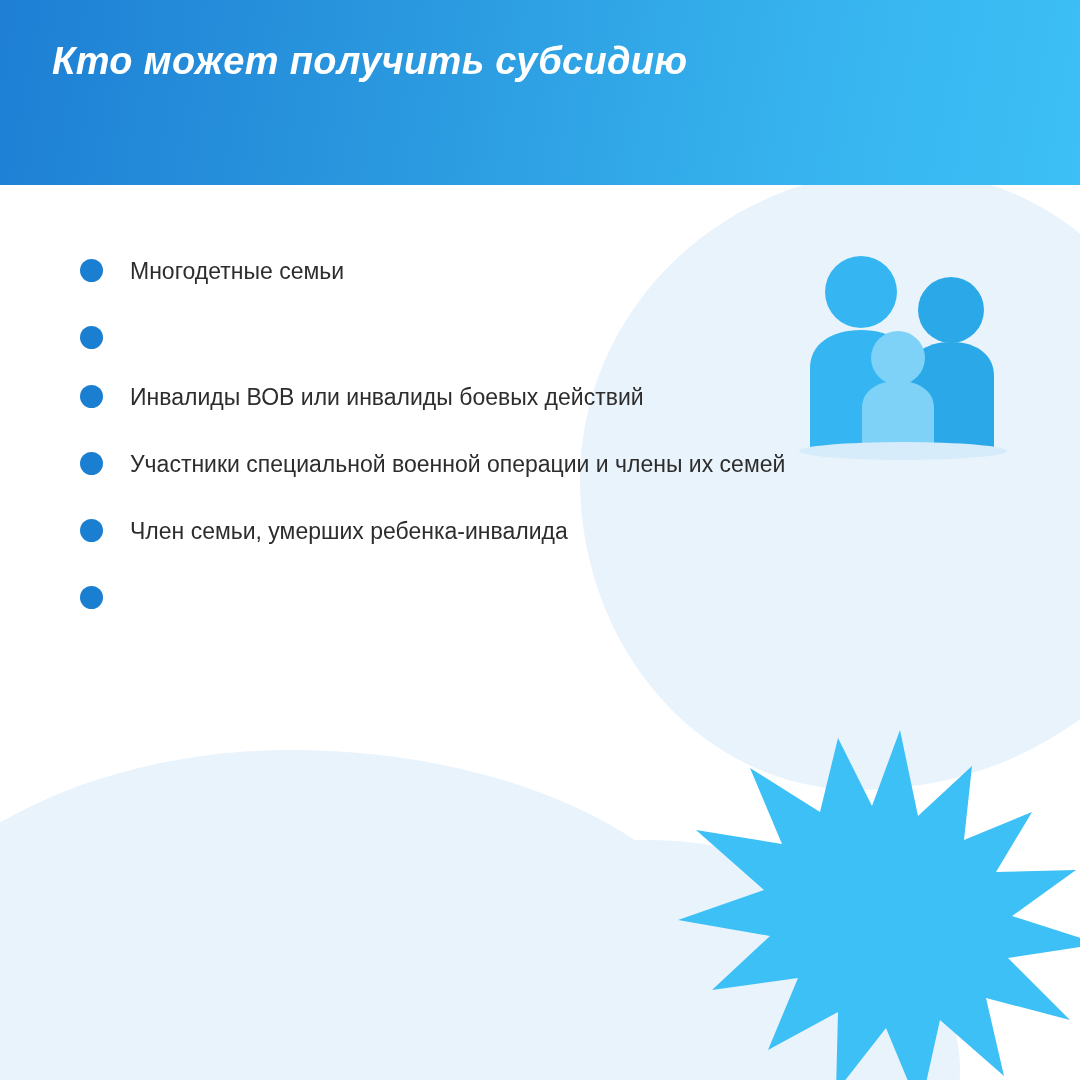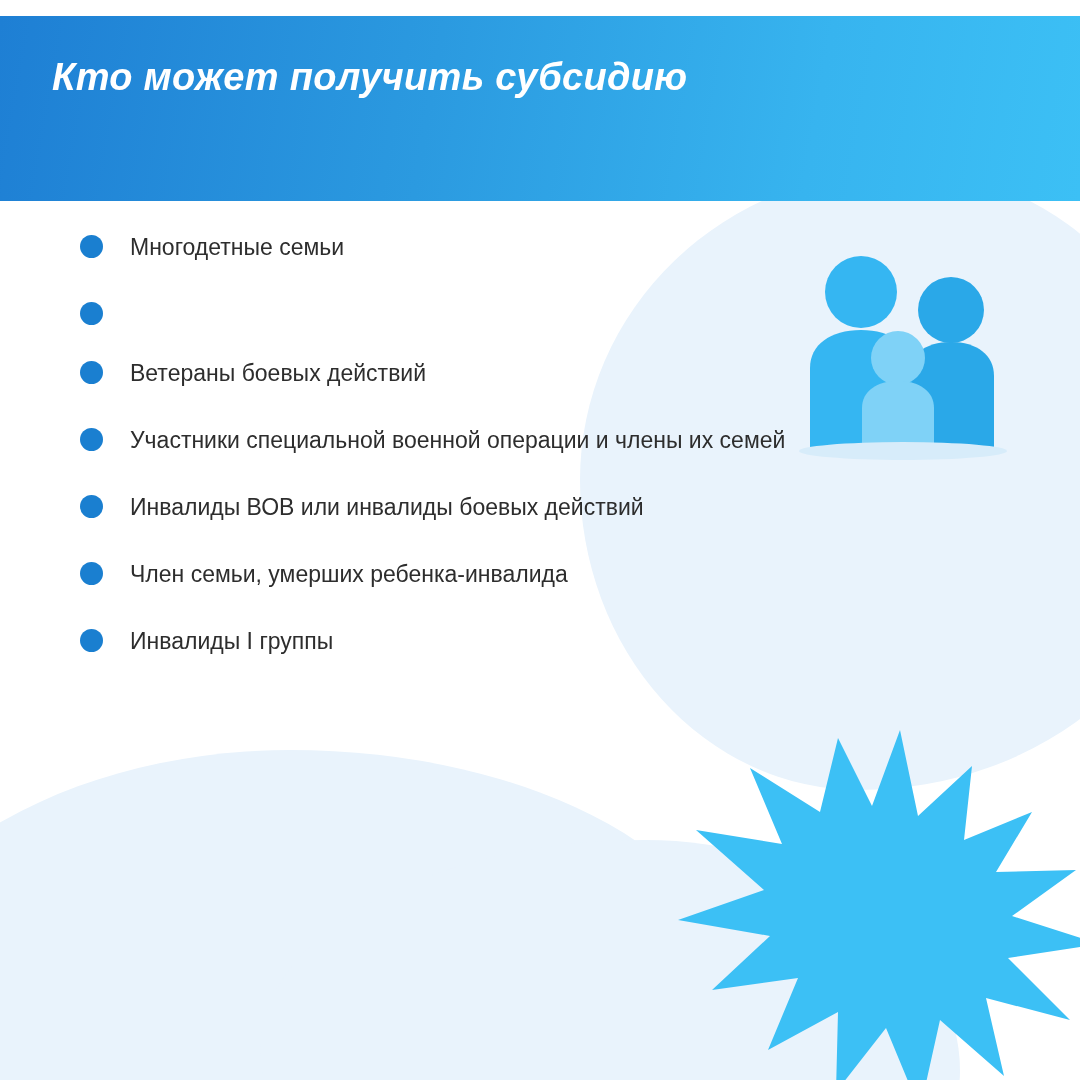--- a/index.html
+++ b/index.html
@@ -24,21 +24,20 @@
 
   
   .header {
     position: absolute;
     left: 0;
     top: 0;
     width: 1080px;
     height: 185px;
     background: linear-gradient(100deg, #1e7fd4 0%, #2b9ae0 40%, #37b4ef 75%, #3cc0f5 100%);
     z-index: 5;
-    margin-top: 16px;
   }
   .header-title {
     position: absolute;
     left: 52px;
     top: 34px;
     width: 960px;
     color: #ffffff;
     font-size: 38px;
     line-height: 54px;
     font-weight: bold;
@@ -98,21 +97,21 @@
     top: 248px;
     width: 230px;
     height: 215px;
     z-index: 3;
   }
 
   
   .list {
     position: absolute;
     left: 80px;
-    top: 229px;
+    top: 253px;
     width: 930px;
     z-index: 4;
   }
   .list-item {
     position: relative;
     display: flex;
     align-items: flex-start;
     margin-bottom: 30px;
   }
   .bullet {
@@ -171,40 +170,35 @@
 
     <div class="list-item item-narrow">
       <span class="bullet"></span>
       <span class="item-text">Многодетные семьи</span>
     </div>
 
     <div class="list-item item-narrow">
       <span class="bullet"></span>
     </div>
 
-    <div class="list-item item-narrow">
-      <span class="bullet"></span>
-      <span class="item-text">Ветераны боевых действий</span>
+
+    <div class="list-item item-narrow">
+      <span class="bullet"></span>
+      <span class="item-text">Инвалиды ВОВ или инвалиды боевых действий</span>
     </div>
 
     <div class="list-item">
       <span class="bullet"></span>
       <span class="item-text">Участники специальной военной операции и члены их семей</span>
     </div>
 
-    <div class="list-item item-narrow">
-      <span class="bullet"></span>
-      <span class="item-text">Инвалиды ВОВ или инвалиды боевых действий</span>
-    </div>
-
 
     <div class="list-item item-narrow">
       <span class="bullet"></span>
       <span class="item-text">Член семьи, умерших ребенка-инвалида</span>
     </div>
 
     <div class="list-item item-narrow">
       <span class="bullet"></span>
-      <span class="item-text">Инвалиды I группы</span>
     </div>
 
   </div>
 </div>
 
 </body></html>

